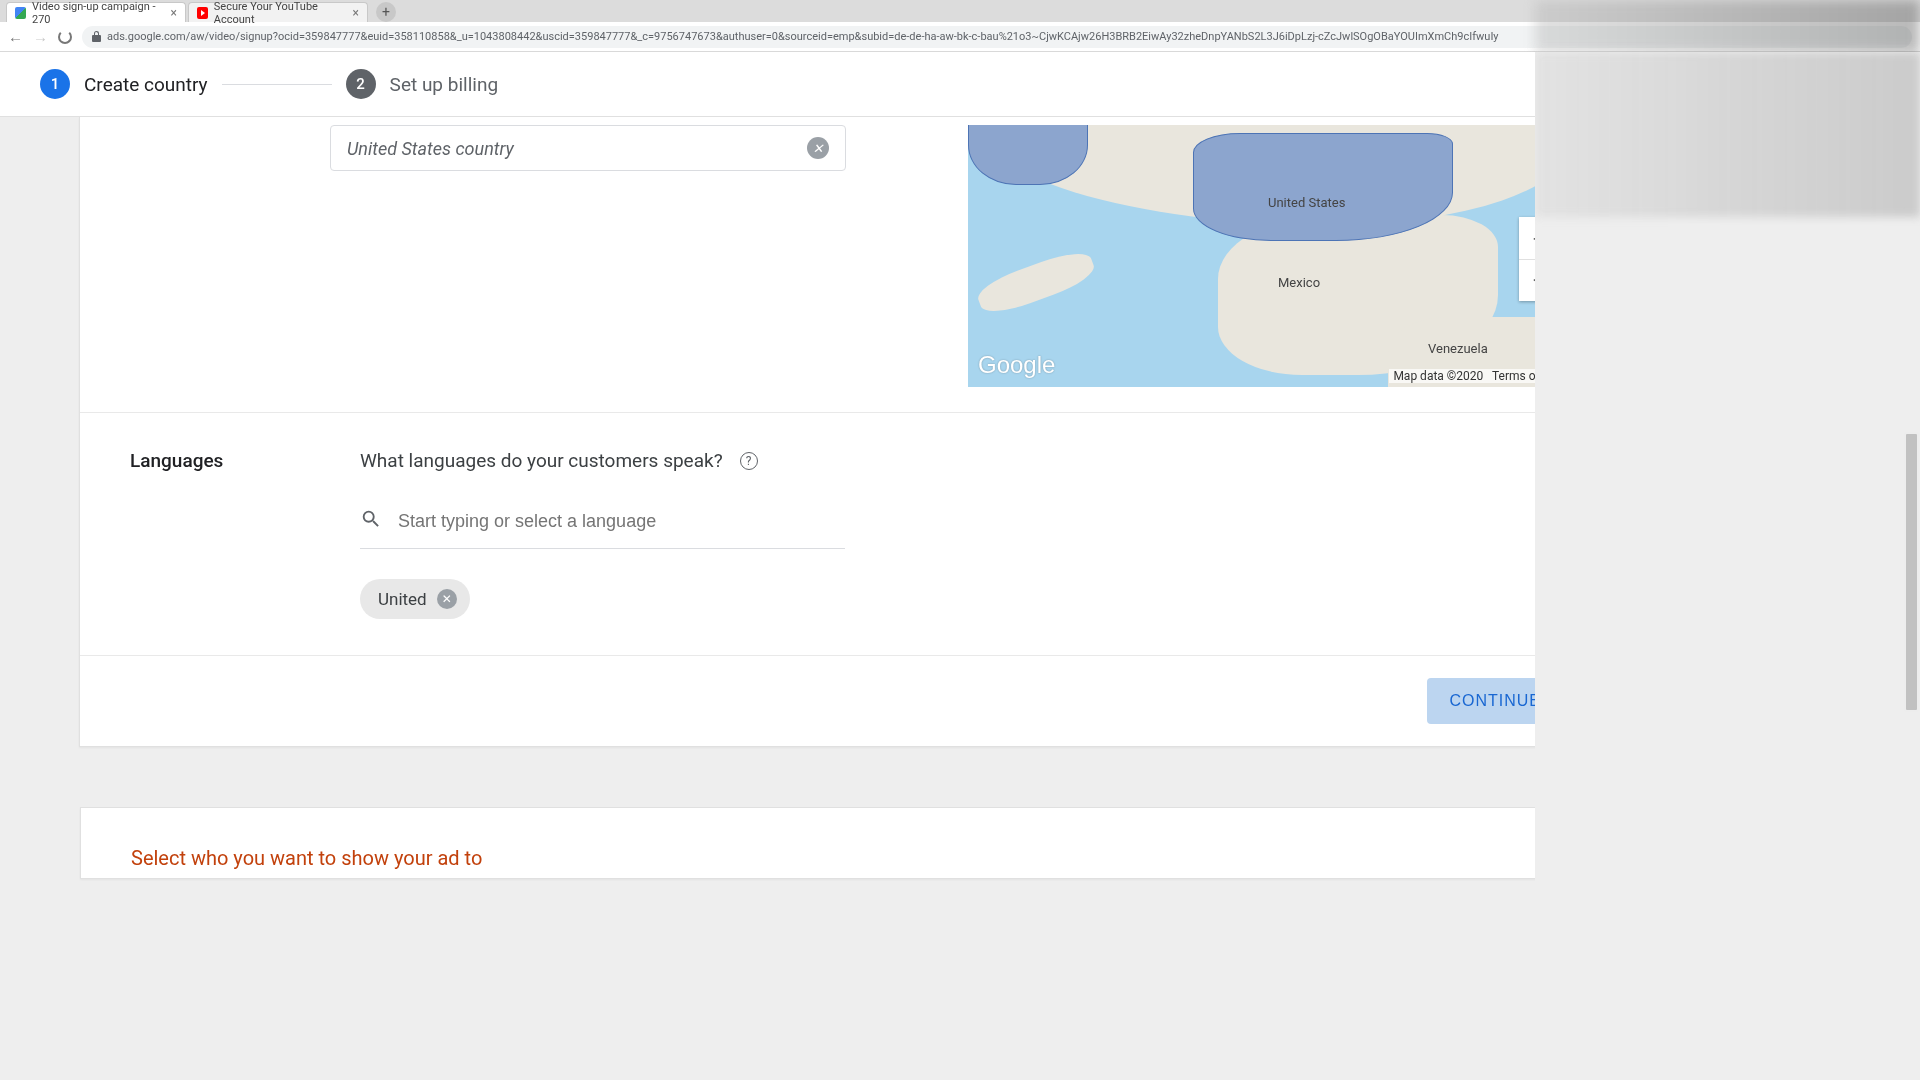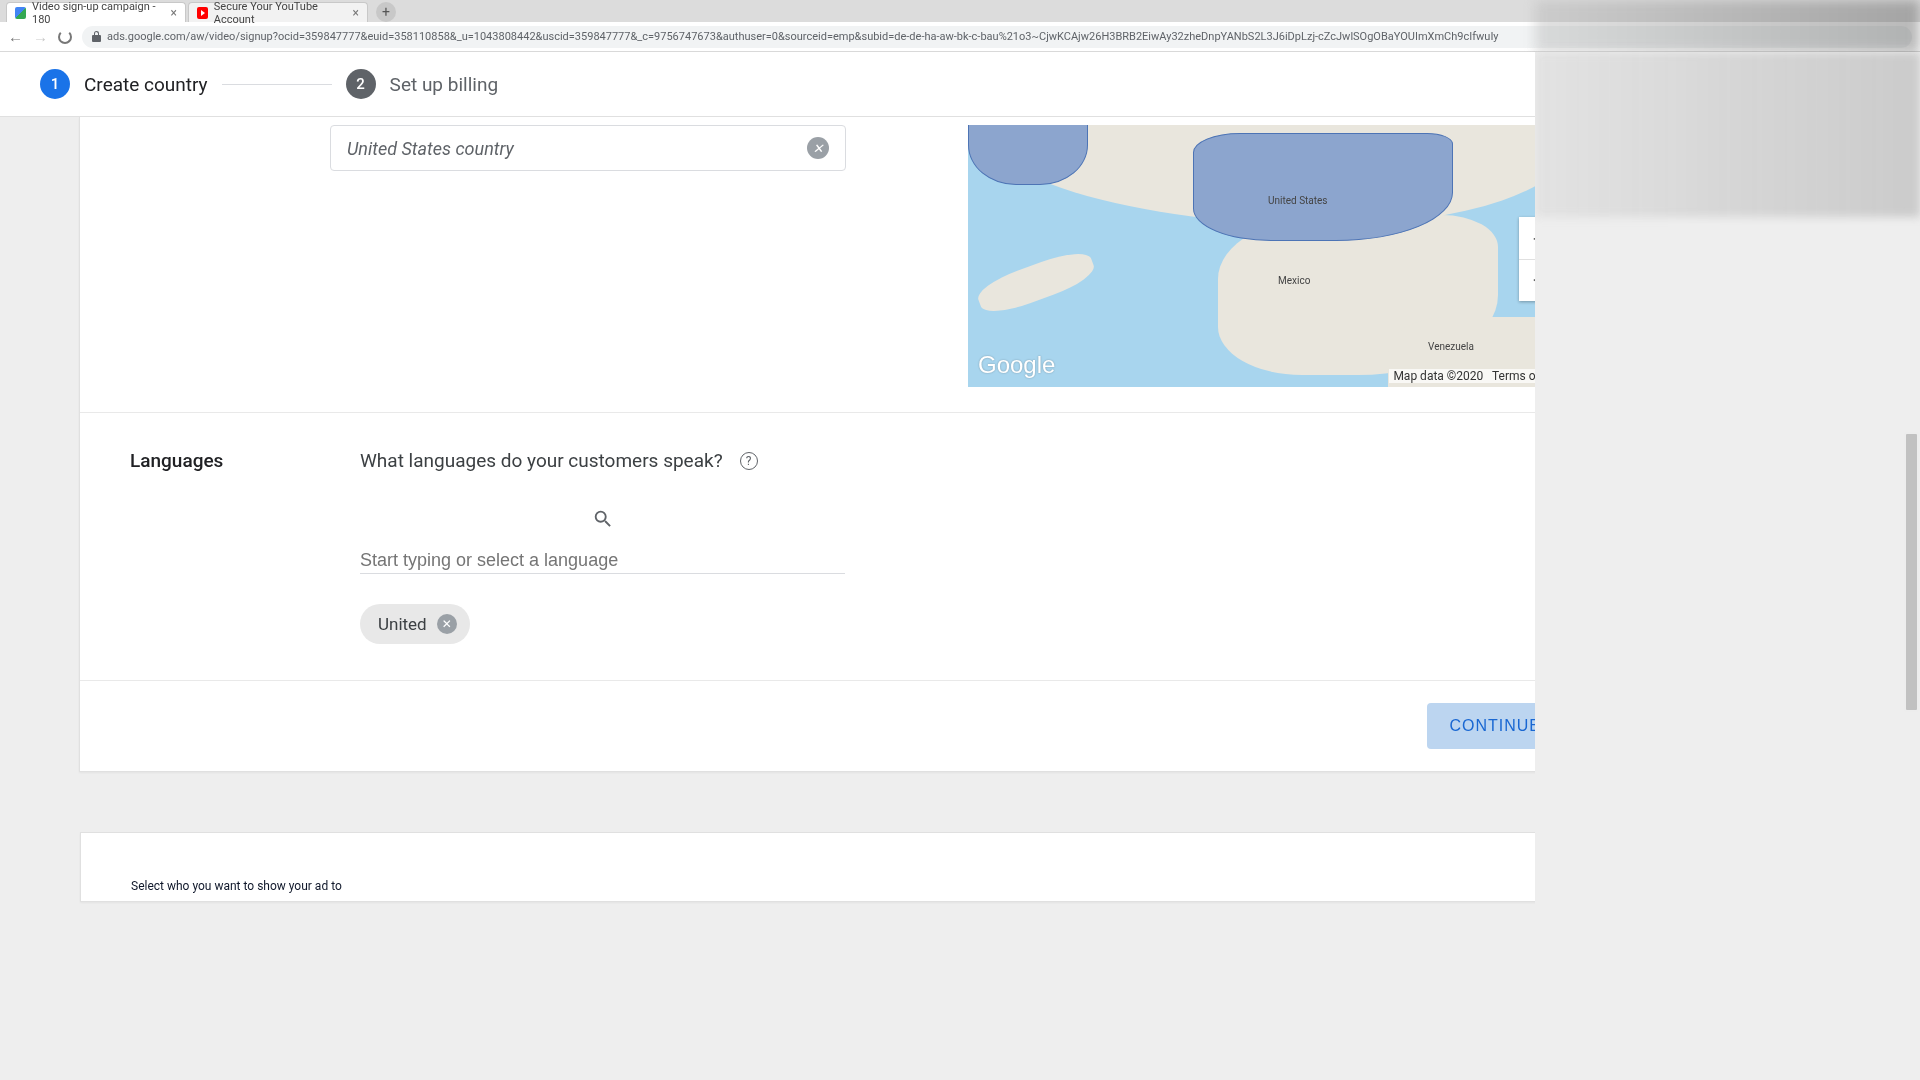--- a/index.html
+++ b/index.html
@@ -54,61 +54,61 @@
   
   .loc-section{ display:flex; padding:0 30px 30px 30px; position:relative; height:265px;}
   .loc-left{ width:560px; padding-left:220px;}
   .chip-input{ width:516px; border:1px solid #dadce0; border-radius:4px; padding:0 16px; height:46px; display:flex; align-items:center; justify-content:space-between; margin-top:-22px; background:#fff;font-style:italic;}
   .chip-text{ font-size:18px; color:#5f6368;}
   .chip-x{ width:22px;height:22px;border-radius:50%;background:#9aa0a6;display:flex;align-items:center;justify-content:center;color:#fff;font-size:13px;cursor:pointer;}
 
   .map{ position:absolute; right:20px; top:-22px; width:605px; height:262px; background:#a8d5ee; overflow:hidden;}
   .map .land{position:absolute; background:#e9e6dd;}
   .map .us-fill{position:absolute; background:#8ca5ce; border:1px solid #4d74b5;}
-  .map .label{ position:absolute; font-size:10px; color:#444;}
+  .map .label{ position:absolute; font-size:13px; color:#444;}
   .map .google-logo{ position:absolute; left:10px; bottom:8px; font-size:24px; font-weight:500; color:#fff; text-shadow:0 0 2px rgba(0,0,0,.3); font-family:Arial;}
   .map .attribution{ position:absolute; right:6px; bottom:4px; font-size:12px; color:#333; background:rgba(255,255,255,.7); padding:0 4px;}
   .zoom{ position:absolute; right:12px; top:92px; width:42px; background:#fff; box-shadow:0 1px 3px rgba(0,0,0,.3);}
   .zoom button{ width:42px; height:42px; border:none; background:#fff; font-size:26px; color:#666; cursor:pointer; display:flex;align-items:center;justify-content:center;}
   .zoom button + button{ border-top:1px solid #e0e0e0;}
 
   
   .lang-section{ border-top:1px solid #e9e9e9; padding:36px 30px 36px 30px; display:flex;}
   .section-label{ width:250px; font-size:19px; font-weight:500; color:#202124; padding-left:20px;}
   .lang-body{}
   .question{ font-size:19px; color:#3c4043; display:flex; align-items:center; gap:17px;}
   .help{ width:18px;height:18px;border:1.5px solid #5f6368;border-radius:50%;display:inline-flex;align-items:center;justify-content:center;font-size:12px;color:#5f6368;}
-  .search-row{ margin-top:36px; display:flex; align-items:center; gap:16px; border-bottom:1px solid #dadce0; width:485px; padding-bottom:2px;flex-direction:column;}
+  .search-row{ margin-top:36px; display:flex; align-items:center; gap:16px; border-bottom:1px solid #dadce0; width:485px; padding-bottom:14px;}
   .search-icon svg{width:22px;height:22px;fill:#5f6368;}
   .search-row input{ border:none; outline:none; font-size:18px; color:#5f6368; width:100%; background:transparent;}
   .lang-chip{ margin-top:30px; display:inline-flex; align-items:center; gap:10px; background:#e8e8e8; border-radius:20px; padding:10px 13px 10px 18px;}
   .lang-chip span{ font-size:17px; color:#3c4043;}
   .lang-chip .rm{ width:20px;height:20px;border-radius:50%;background:#9aa0a6;display:flex;align-items:center;justify-content:center;color:#fff;font-size:12px;cursor:pointer;}
 
   .action-row{ border-top:1px solid #e9e9e9; padding:22px 30px; display:flex; justify-content:flex-end;}
   .continue{ background:#bcd5f0; color:#1967d2; border:none; padding:14px 22px; font-size:16px; font-weight:500; letter-spacing:1px; border-radius:4px; cursor:pointer;}
 
   .card2{ background:#fff; width:1515px; margin:60px auto 0 auto; position:relative; left:70px; border:1px solid #e0e0e0; padding:26px 30px 8px 30px; box-shadow: 0 1px 2px rgba(0,0,0,.05);}
   .card2 h3{ font-size:19px; font-weight:500; color:#202124; padding-left:20px;}
-  .card2 p{ font-size:12px; color:#0f172a; padding-left:20px; margin-top:20px;}
+  .card2 p{ font-size:20px; color:#c2410c; padding-left:20px; margin-top:12px;}
 
   
   .right-overlay{ position:absolute; right:0; top:0; width:385px; height:165px; background:linear-gradient(90deg, rgba(200,200,200,.3), rgba(100,100,100,.25)); filter:blur(4px);}
   .top-blur{ position:absolute; right:0; top:0; width:385px; height:52px; background:linear-gradient(90deg, rgba(180,180,180,.4), rgba(80,80,80,.4)); filter:blur(6px);}
 
   
   .scrollbar{ position:absolute; right:1px; top:380px; width:15px; height:280px; background:#c1c1c1; border-radius:3px; border:2px solid #ededed;}
 </style>
 </head>
 <body>
 
 <div class="tabstrip">
   <div class="tab active">
     <span class="favicon fav-ads"></span>
-    <span>Video sign-up campaign - 180</span>
+    <span>Video sign-up campaign - 270</span>
     <span class="close">×</span>
   </div>
   <div class="tab">
     <span class="favicon fav-yt"></span>
     <span>Secure Your YouTube Account</span>
     <span class="close">×</span>
   </div>
   <div class="new-tab">+</div>
 </div>
 <div class="toolbar">

